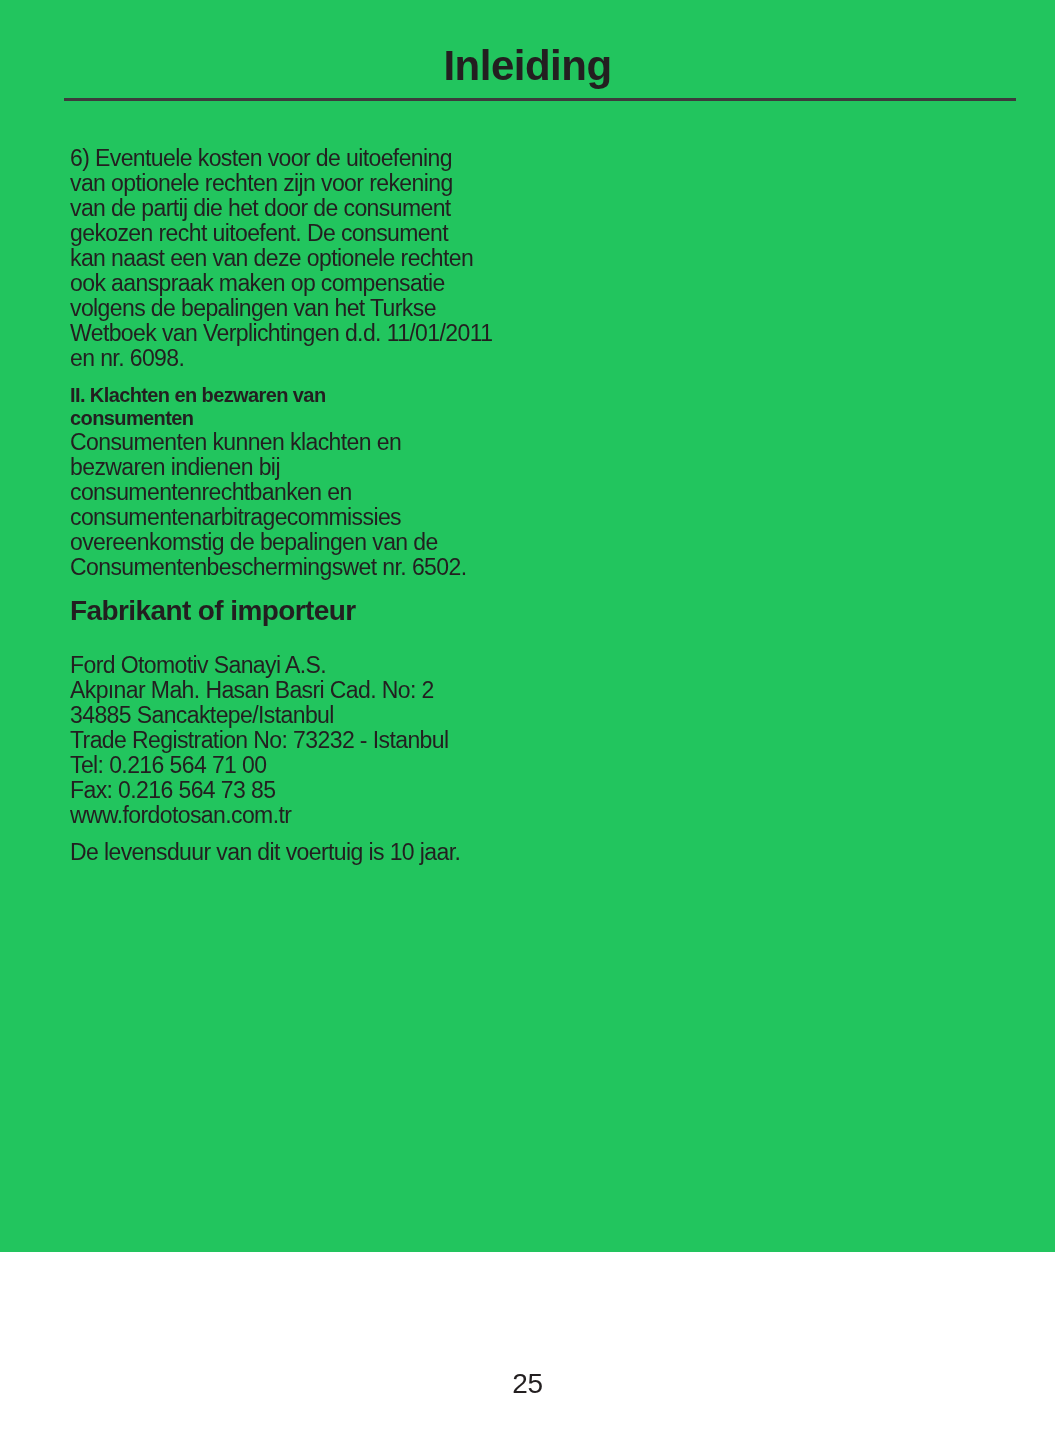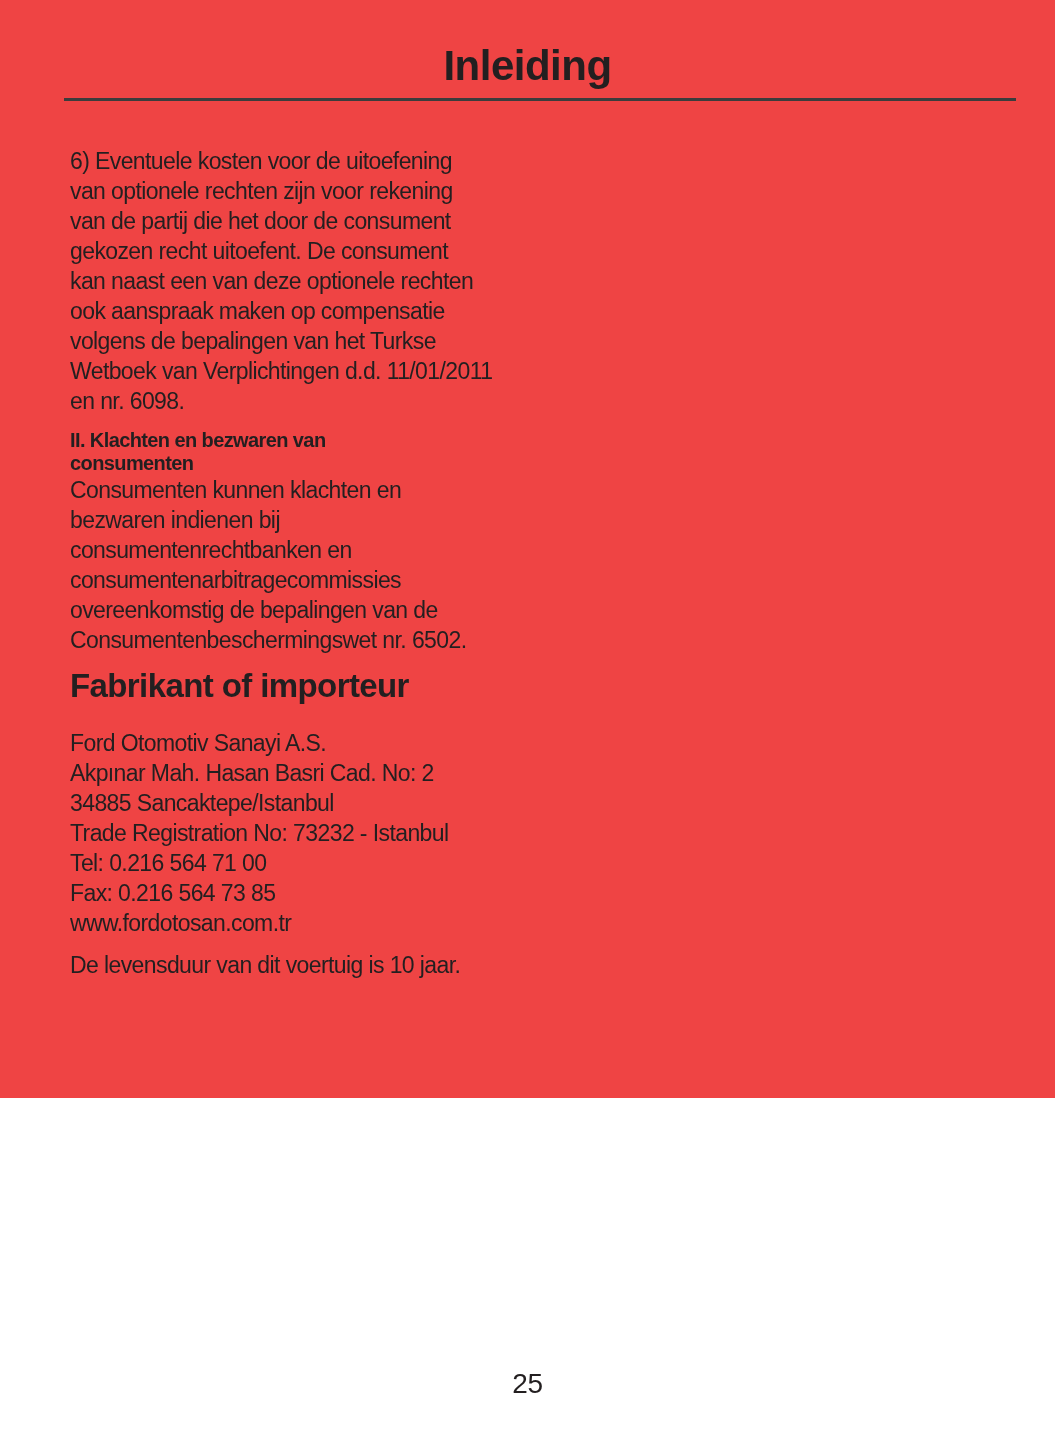--- a/index.html
+++ b/index.html
@@ -8,22 +8,22 @@
     width: 1055px;
     height: 1448px;
     font-family: "Liberation Sans", "DejaVu Sans", sans-serif;
     color: #231f20;
     position: relative;
     overflow: hidden;
   }
   .page {
     position: relative;
     width: 1055px;
-    height: 1098px;
-    background: #ef4444;
+    height: 1252px;
+    background: #22c55e;
   }
   .page-title {
     font-size: 42px;
     line-height: 44px;
     font-weight: bold;
     text-align: center;
     padding-top: 44px;
     letter-spacing: -0.5px;
   }
   .title-rule {
@@ -31,35 +31,35 @@
     border-top: 3px solid #3c3c3c;
     margin: 10px 39px 0 64px;
     height: 0;
   }
   .content-column {
     margin: 45px 0 0 70px;
     width: 530px;
   }
   .body-text {
     font-size: 23px;
-    line-height: 30px;
+    line-height: 25px;
     letter-spacing: -0.6px;
     white-space: pre-line;
   }
   .subheading {
     font-size: 20px;
     line-height: 23px;
     font-weight: bold;
     letter-spacing: -0.6px;
     white-space: pre-line;
     margin-top: 13px;
   }
   .subheading + .body-text { }
   .section-heading {
-    font-size: 33px;
+    font-size: 28px;
     line-height: 30px;
     font-weight: bold;
     letter-spacing: -0.6px;
     white-space: pre-line;
   }
   .heading-manufacturer { margin-top: 16px; }
   .manufacturer-info { margin-top: 27px; }
   .heading-lifespan { margin-top: 15px; }
   .paragraph-lifespan { margin-top: 12px; }
   .page-footer {

